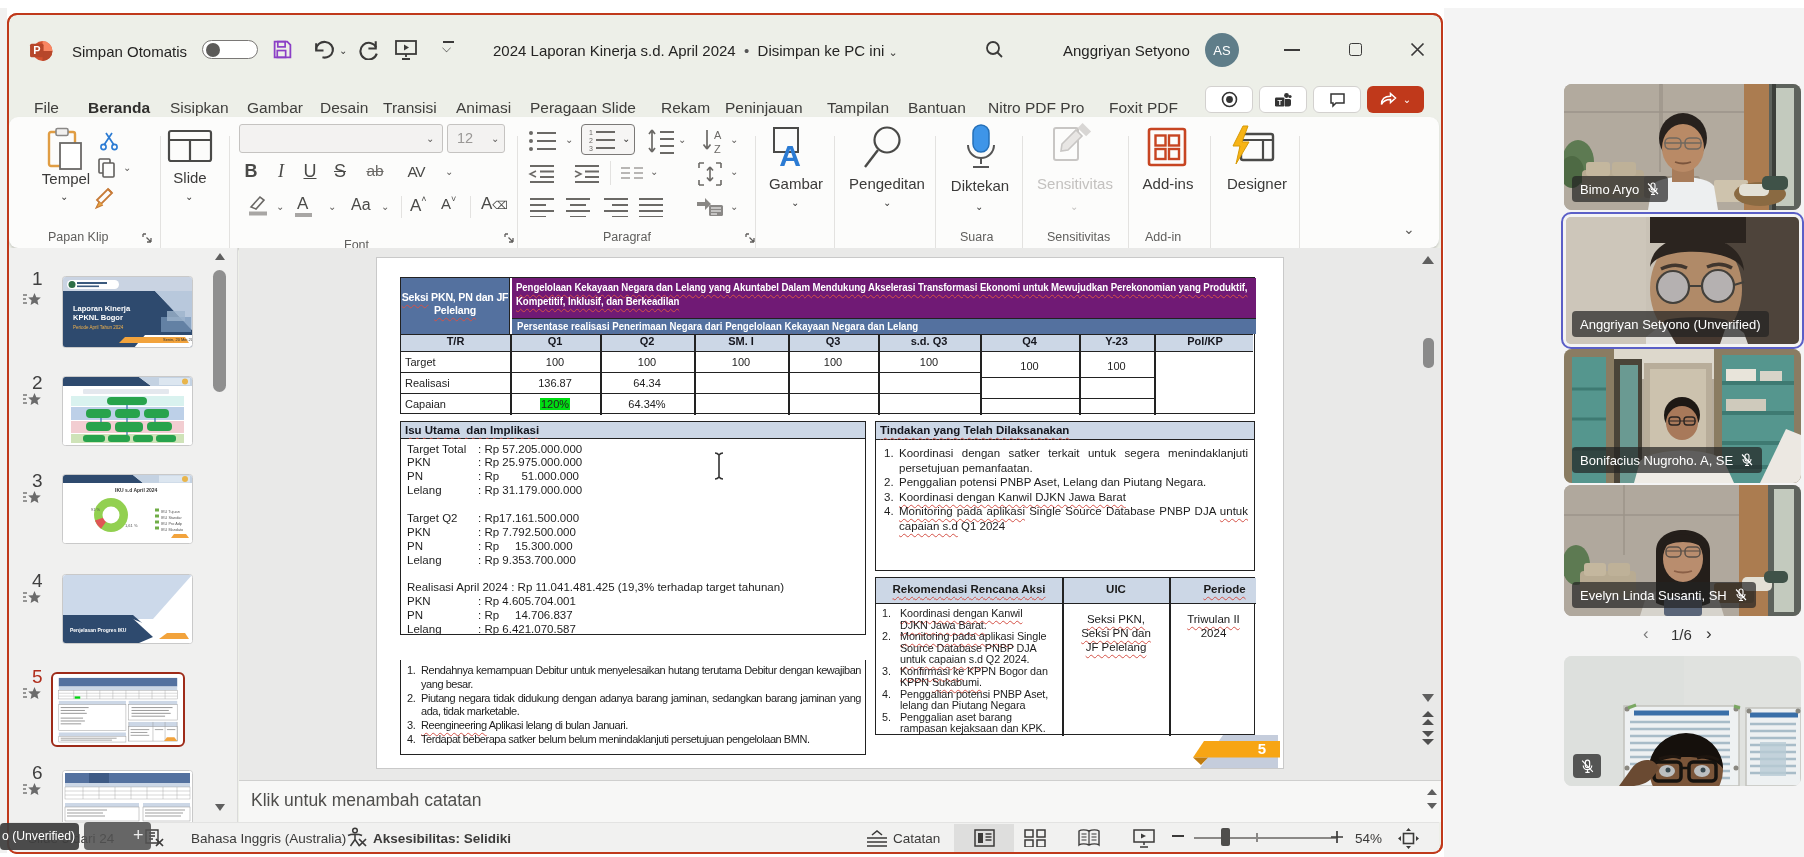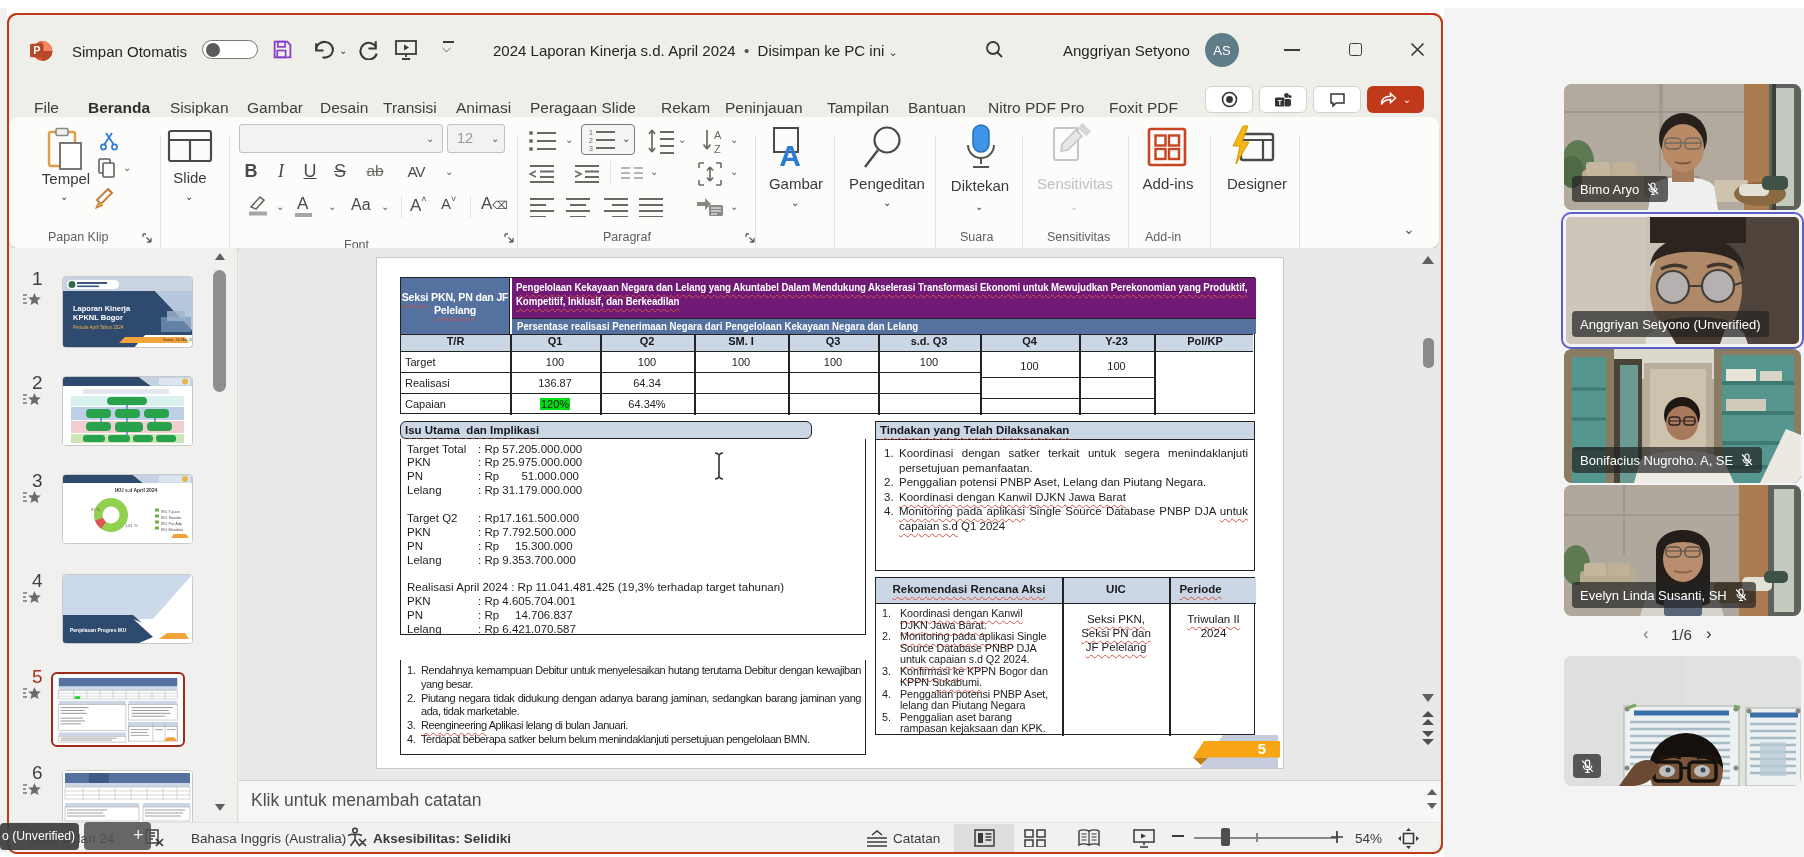--- a/index.html
+++ b/index.html
@@ -564,21 +564,21 @@
       <div class="dcell" style="left:579px;top:82px;width:99px;">100</div>
       <div class="dcell" style="left:678px;top:82px;width:75px;">100</div>
       <div class="dcell" style="left:4px;top:99px;width:100px;text-align:left;">Realisasi</div>
       <div class="dcell" style="left:109px;top:99px;width:90px;">136.87</div>
       <div class="dcell" style="left:199px;top:99px;width:94px;">64.34</div>
       <div class="dcell" style="left:4px;top:120px;width:100px;text-align:left;">Capaian</div>
       <div class="dcell" style="left:109px;top:120px;width:90px;"><span style="background:#00dd12;padding:0 1px;">120%</span></div>
       <div class="dcell" style="left:199px;top:120px;width:94px;">64.34%</div>
     </div>
 
-    <div class="bhead" style="left:23px;top:163px;width:412px;height:18px;border-radius:6px;"><u class="sq">Isu Utama&nbsp; dan Implikasi</u></div>
+    <div class="bhead" style="left:23px;top:163px;width:466px;height:18px;"><u class="sq">Isu Utama&nbsp; dan Implikasi</u></div>
     <div class="bbody" style="left:23px;top:180.5px;width:466px;height:196px;padding:4px 6px;">
       <div class="rrow">
             <span class="rl">Target Total</span>
             <span>: Rp 57.205.000.000</span>
           </div>
       <div class="rrow">
             <span class="rl">PKN</span>
             <span>: Rp 25.975.000.000</span>
           </div>
       <div class="rrow">
@@ -664,21 +664,21 @@
             <div class="t"><u class="sq">Monitoring pada aplikasi</u> Single Source Database PNBP DJA <u class="sq">untuk capaian s.d</u> Q1 2024</div>
           </div>
     </div>
 
     <div class="abs" style="left:498px;top:319px;width:380px;height:158px;border:1.5px solid #222;">
       <div class="abs" style="left:0;top:0;width:380px;height:26px;background:#ccd7e6;border-bottom:1.5px solid #222;"></div>
       <div class="abs" style="left:186px;top:0;width:1.5px;height:158px;background:#222;"></div>
       <div class="abs" style="left:293px;top:0;width:1.5px;height:158px;background:#222;"></div>
       <div class="abs" style="left:0;top:5px;width:186px;text-align:center;font-weight:bold;font-size:11.5px;color:#1a1a1a;"><u class="sq">Rekomendasi Rencana Aksi</u></div>
       <div class="abs" style="left:187px;top:5px;width:106px;text-align:center;font-weight:bold;font-size:11.5px;color:#1a1a1a;">UIC</div>
-      <div class="abs" style="left:284px;top:5px;width:81px;text-align:center;font-weight:bold;font-size:11.5px;color:#1a1a1a;"><u class="sq">Periode</u></div>
+      <div class="abs" style="left:308px;top:5px;width:81px;text-align:center;font-weight:bold;font-size:11.5px;color:#1a1a1a;"><u class="sq">Periode</u></div>
       <div class="abs" style="left:4px;top:30px;width:171px;">
         <div class="numli3">
               <span class="n">1.</span>
               <div class="t"><u class="sq">Koordinasi dengan Kanwil</u> <u class="sq">DJKN Jawa Barat.</u></div>
             </div>
         <div class="numli3">
               <span class="n">2.</span>
               <div class="t"><u class="sq">Monitoring pada aplikasi</u> Single Source Database PNBP DJA <u class="sq">untuk capaian s.d</u> Q2 2024.</div>
             </div>
         <div class="numli3">

